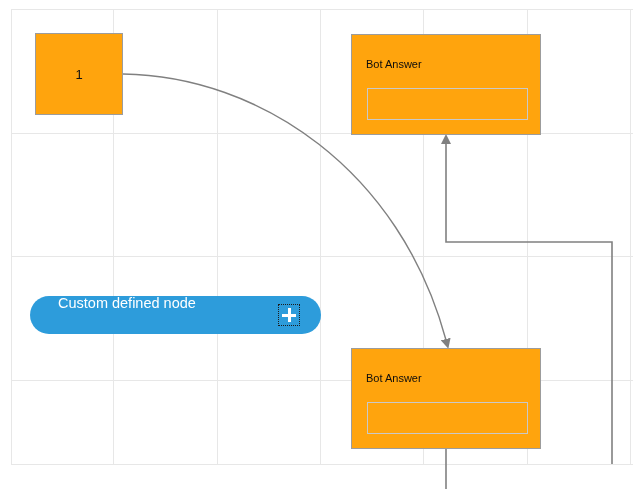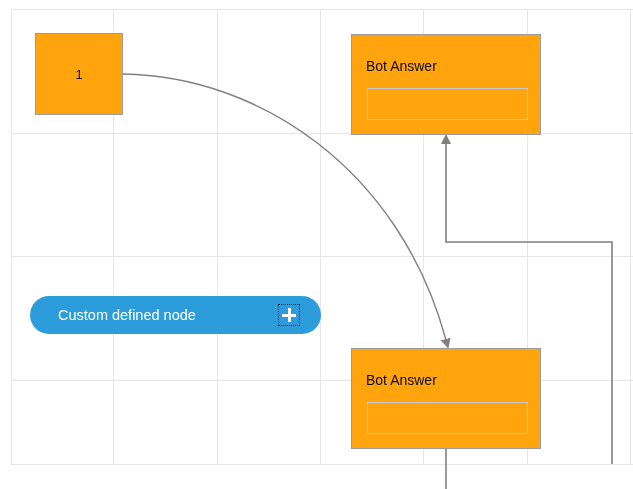--- a/index.html
+++ b/index.html
@@ -62,21 +62,21 @@
     width: 190px;
     height: 101px;
     padding: 0;
   }
   .node-card.top { top: 34px; }
   .node-card.bottom { top: 348px; }
   .node-title {
     position: absolute;
     left: 14px;
     top: 24px;
-    font-size: 14px;
+    font-size: 11px;
     color: #0d0d0d;
     line-height: 1;
     white-space: nowrap;
   }
   .node-slot {
     position: absolute;
     left: 15px;
     top: 53px;
     width: 161px;
     height: 32px;
@@ -87,21 +87,21 @@
   
   .palette-bar {
     position: absolute;
     left: 30px;
     top: 296px;
     width: 291px;
     height: 38px;
     box-sizing: border-box;
     background: #2d9cdb;
     display: flex;
-    align-items: center;
+    align-items: flex-start;
     cursor: pointer;
     border-radius: 19px;
   }
   .palette-label {
     margin-left: 28px;
     font-size: 14.5px;
     color: #ffffff;
     line-height: 1;
     white-space: nowrap;
   }

